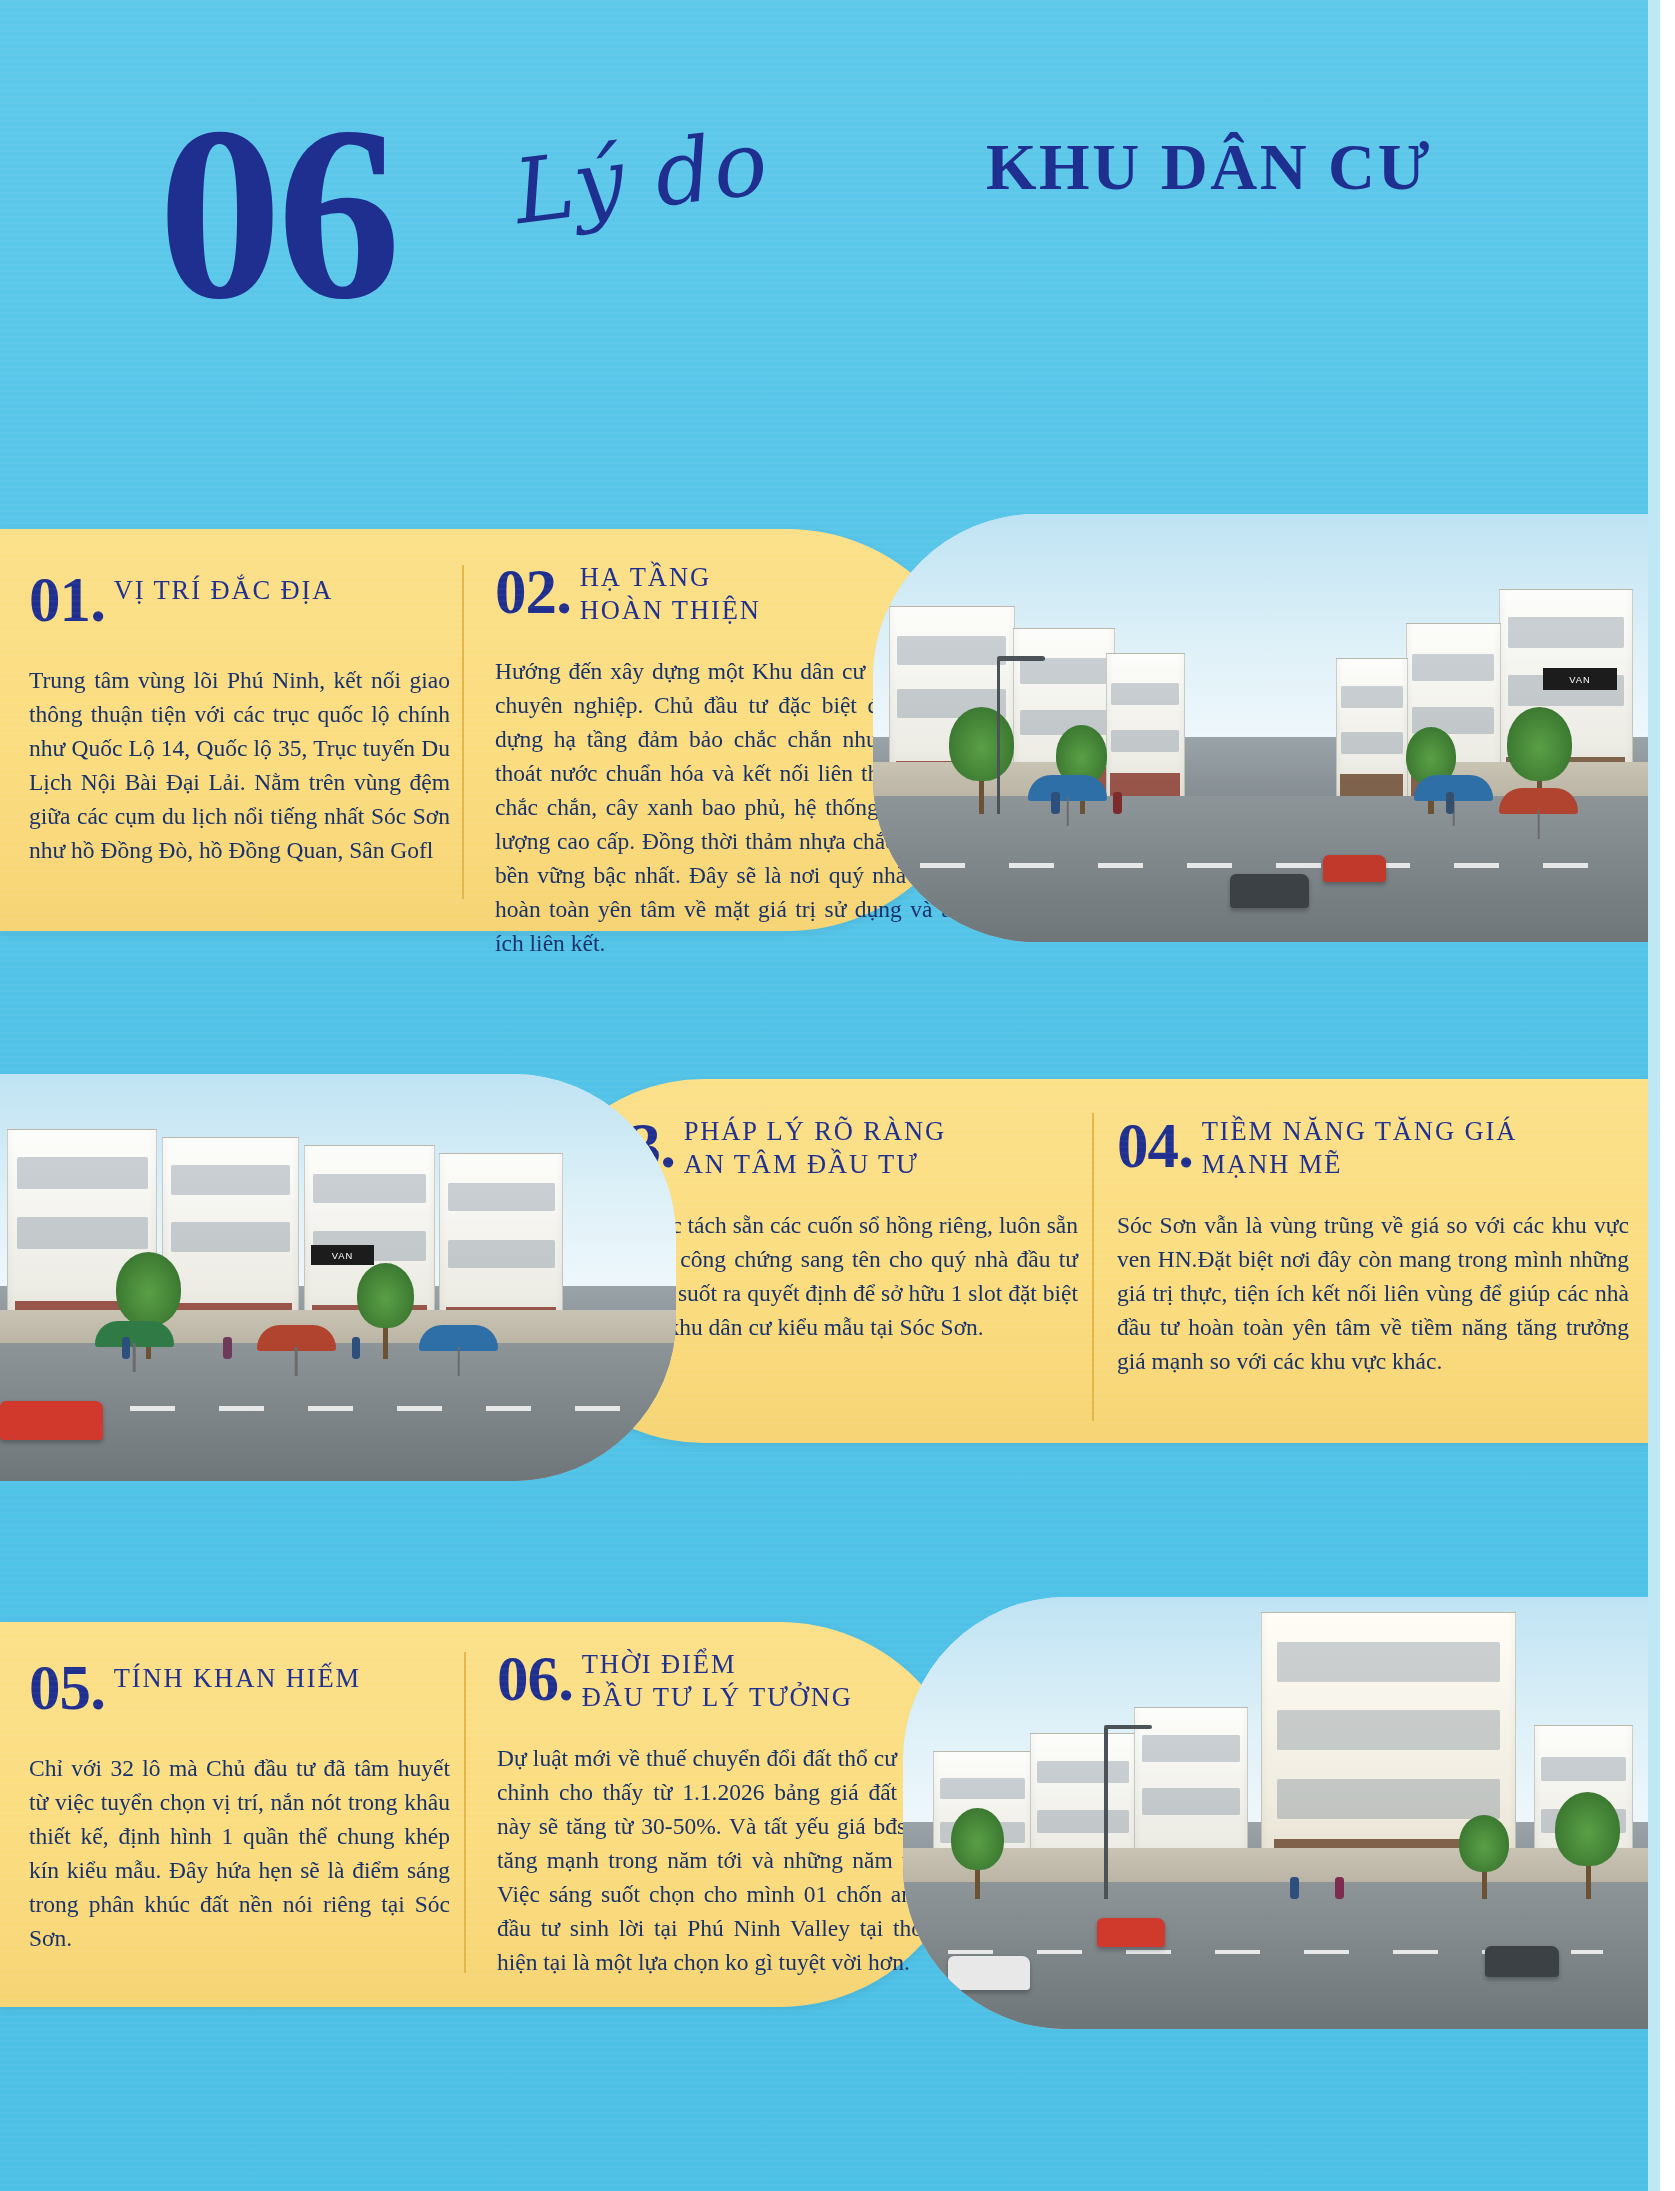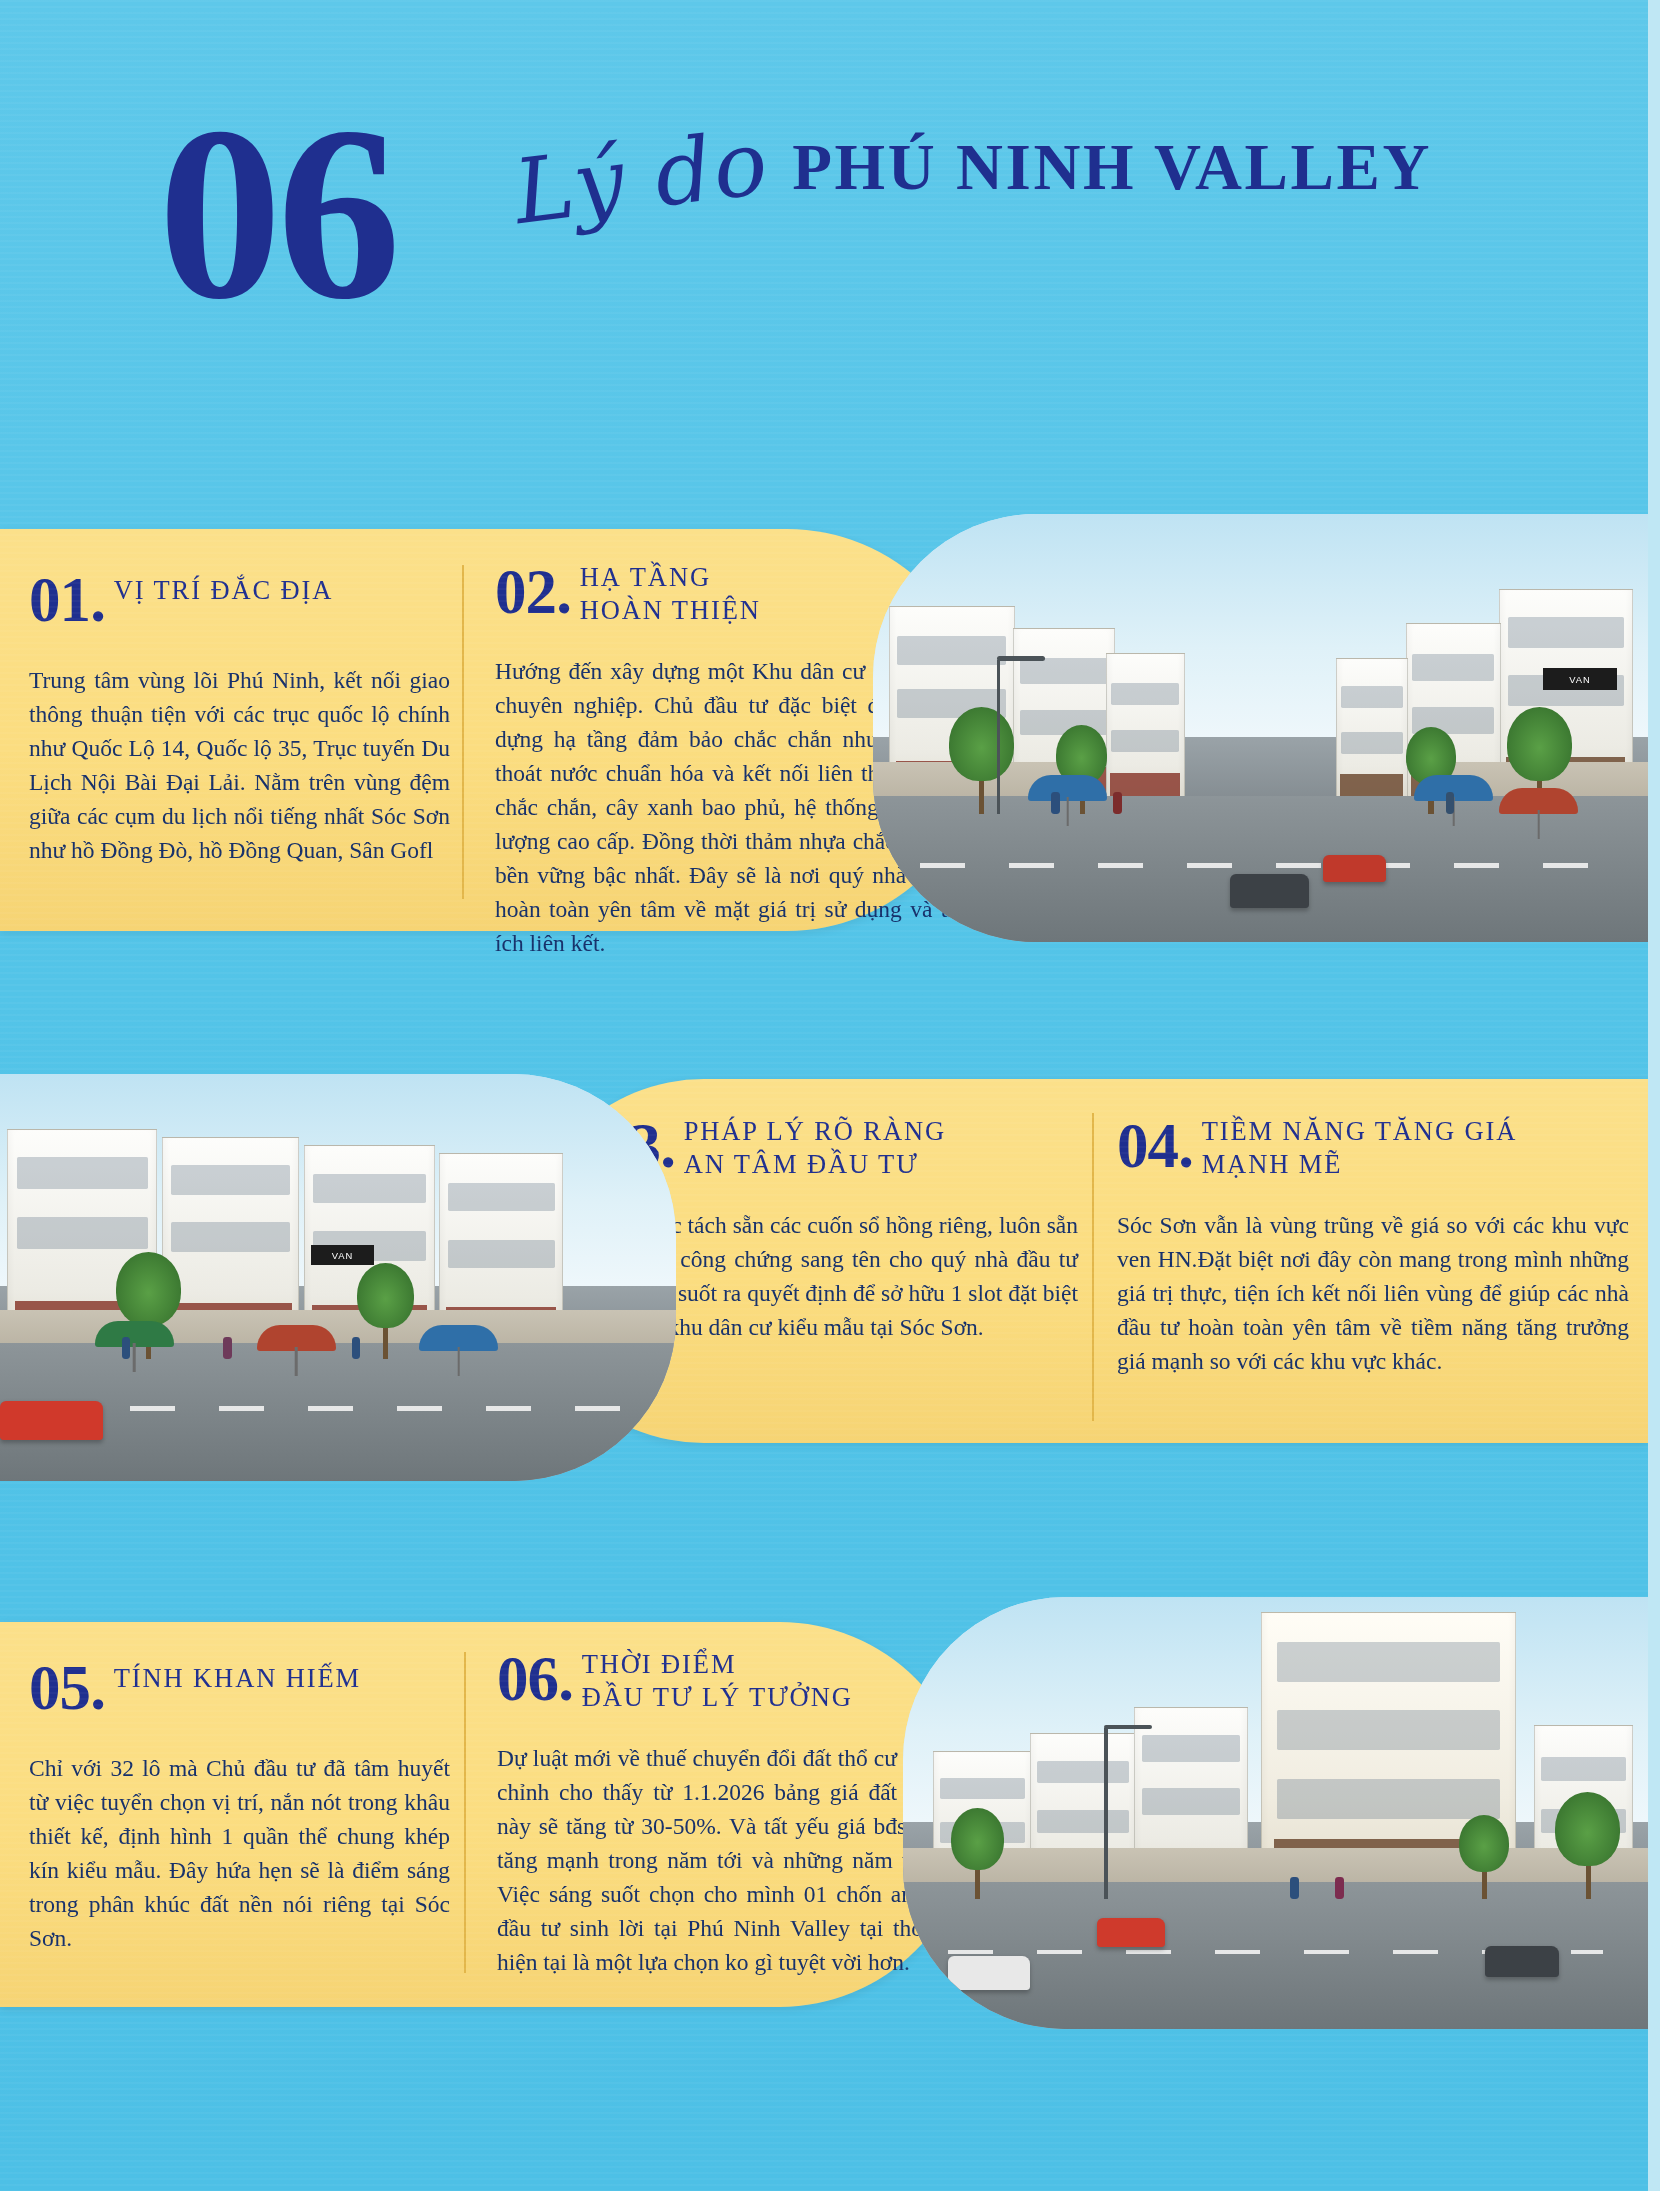--- a/index.html
+++ b/index.html
@@ -271,21 +271,21 @@
 </style>
 </head>
 <body>
 
 <div id="page">
 
   <div class="header">
     <div class="big-number">06</div>
     <div class="script-lydo">Lý do</div>
     <div class="title-block">
-      <div class="title-line-3">PHÚ NINH VALLEY</div>
+      <div class="title-line-2">KHU DÂN CƯ</div>
     </div>
   </div>
 
   <div class="card round-right" style="left:0; top:529px; width:984px; height:402px;">
   </div>
 
   <div class="item" style="left:29px; top:569px; width:432px;">
     <div class="item-head">
       <div class="item-num">01.</div>
       <div class="item-title">VỊ TRÍ ĐẮC ĐỊA</div>

